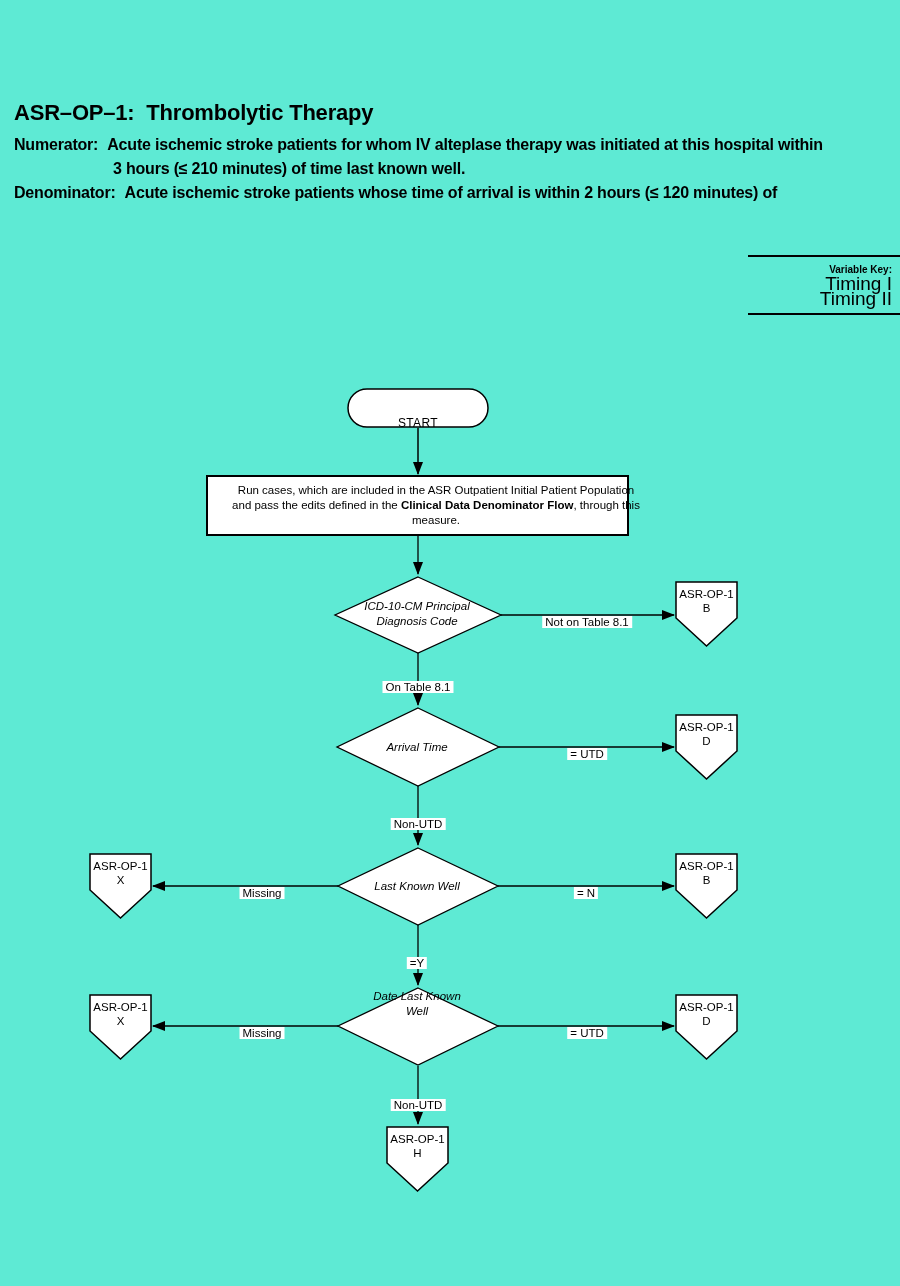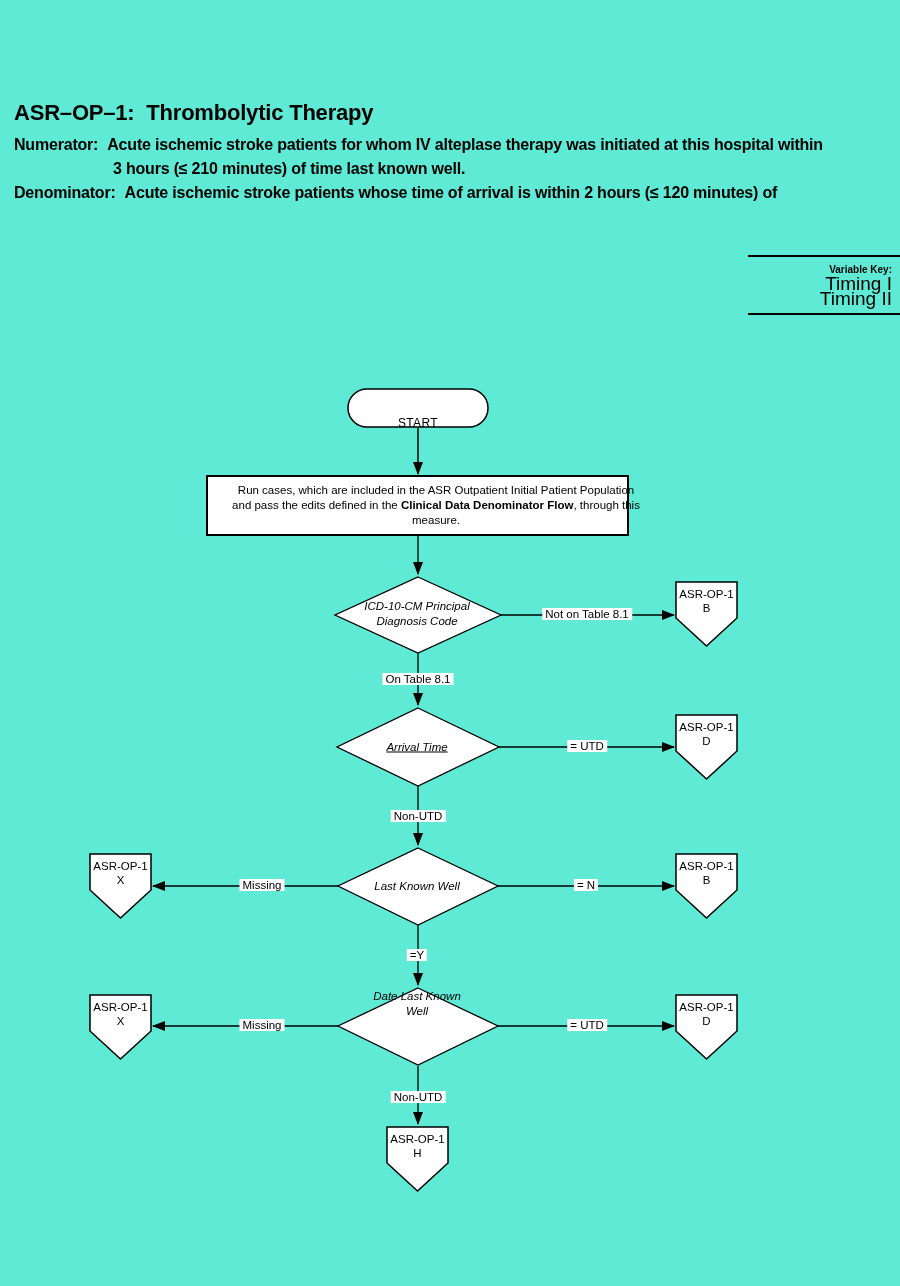--- a/index.html
+++ b/index.html
@@ -50,21 +50,21 @@
     font-size: 11.5px; font-style: italic; text-align: center;
     white-space: pre-line; line-height: 15px;
   }
   .ctext {
     position: absolute; width: 61px; text-align: center;
     font-size: 11.5px; line-height: 13.5px;
   }
   .lbl {
     position: absolute; transform: translate(-50%, -50%);
     background: #fff; padding: 0 3px;
-    font-size: 11.5px; white-space: nowrap;
+    font-size: 11.5px; white-space: nowrap; margin-top: 8px;
   }
 </style>
 </head>
 <body>
 
 <div class="page">
 
   <div class="hdr">
     <div class="hdr-title">ASR–OP–1:  Thrombolytic Therapy</div>
     <div class="hdr-line"><b>Numerator:</b><span class="hdr-gap"></span><span>Acute ischemic stroke patients for whom IV alteplase therapy was initiated at this hospital within</span></div>
@@ -121,21 +121,21 @@
   <div class="stext">START</div>
 
   <div class="ptext">
     <div>Run cases, which are included in the ASR Outpatient Initial Patient Population</div>
     <div><span>and pass the edits defined in the </span><b>Clinical Data Denominator Flow</b><span>, through this</span></div>
     <div>measure.</div>
   </div>
 
   <div class="dtext" style="left:417px; top:614px;">ICD-10-CM Principal
 Diagnosis Code</div>
-  <div class="dtext" style="left:417px; top:747px;text-decoration:underline;">Arrival Time</div>
+  <div class="dtext" style="left:417px; top:747px;">Arrival Time</div>
   <div class="dtext" style="left:417px; top:886px;">Last Known Well</div>
   <div class="dtext" style="left:417px; top:1004px;">Date Last Known
 Well</div>
 
   <div class="ctext" style="left:676px; top:588px;">
     <div>ASR-OP-1</div>
     <div>B</div>
   </div>
   <div class="ctext" style="left:676px; top:721px;">
     <div>ASR-OP-1</div>

